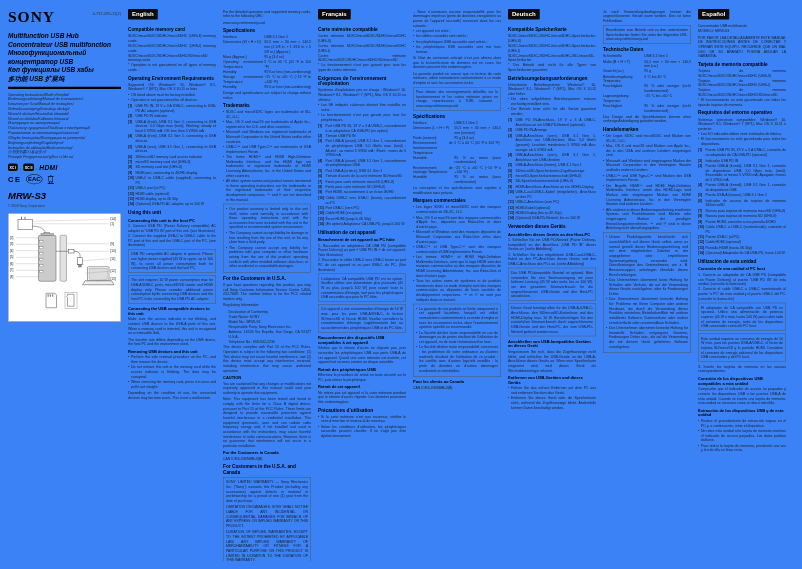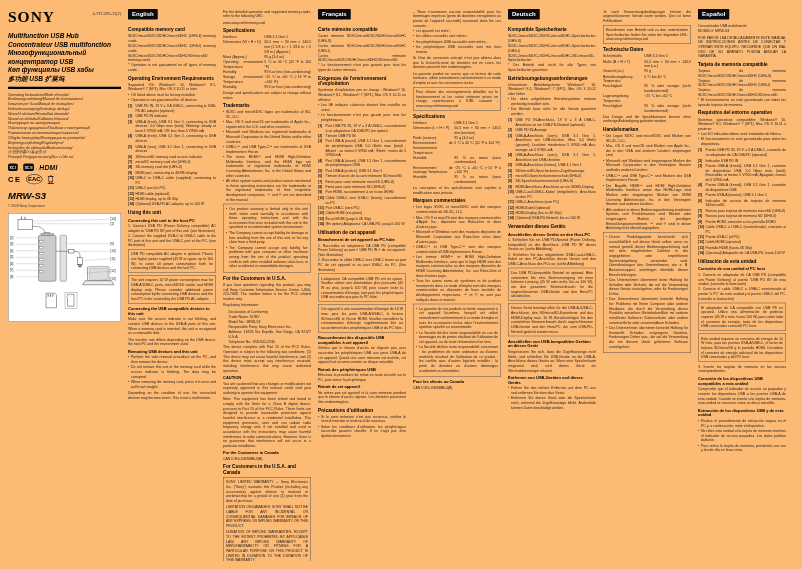--- a/index.html
+++ b/index.html
@@ -1,16 +1,16 @@
 <!DOCTYPE html>
 <html><head>
 <meta charset="utf-8">
 <style>
   html,body{margin:0;padding:0;background:#ffffff;}
-  .viewport{position:relative;width:802px;height:569px;overflow:hidden;background:#fdba74;}
+  .viewport{position:relative;width:802px;height:569px;overflow:hidden;background:#3b82f6;}
   .scale{position:absolute;left:0;top:0;width:3208px;height:2276px;
          transform:scale(0.25);transform-origin:0 0;
          font-family:"Liberation Sans",sans-serif;color:#222;}
   
   .title-col{position:absolute;left:32px;top:36px;width:452px;}
   .masthead{display:flex;justify-content:space-between;align-items:flex-start;}
   .sony{font-family:"Liberation Serif",serif;font-weight:bold;font-size:62px;
         letter-spacing:4px;color:#000;line-height:1;}
   .docnum{font-size:16px;color:#333;margin-top:8px;}
   .titles{margin-top:30px;}

